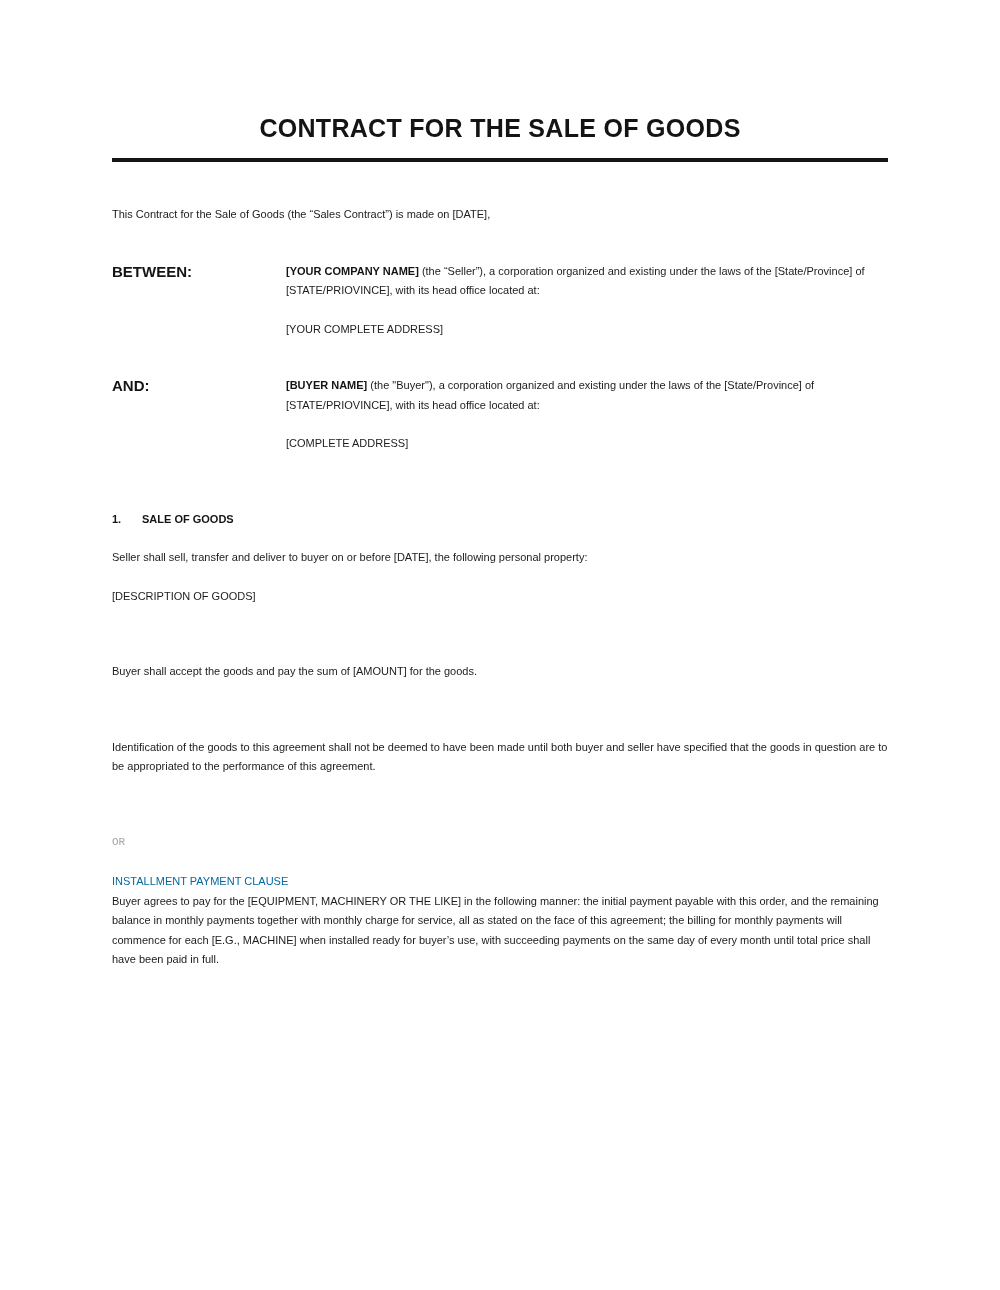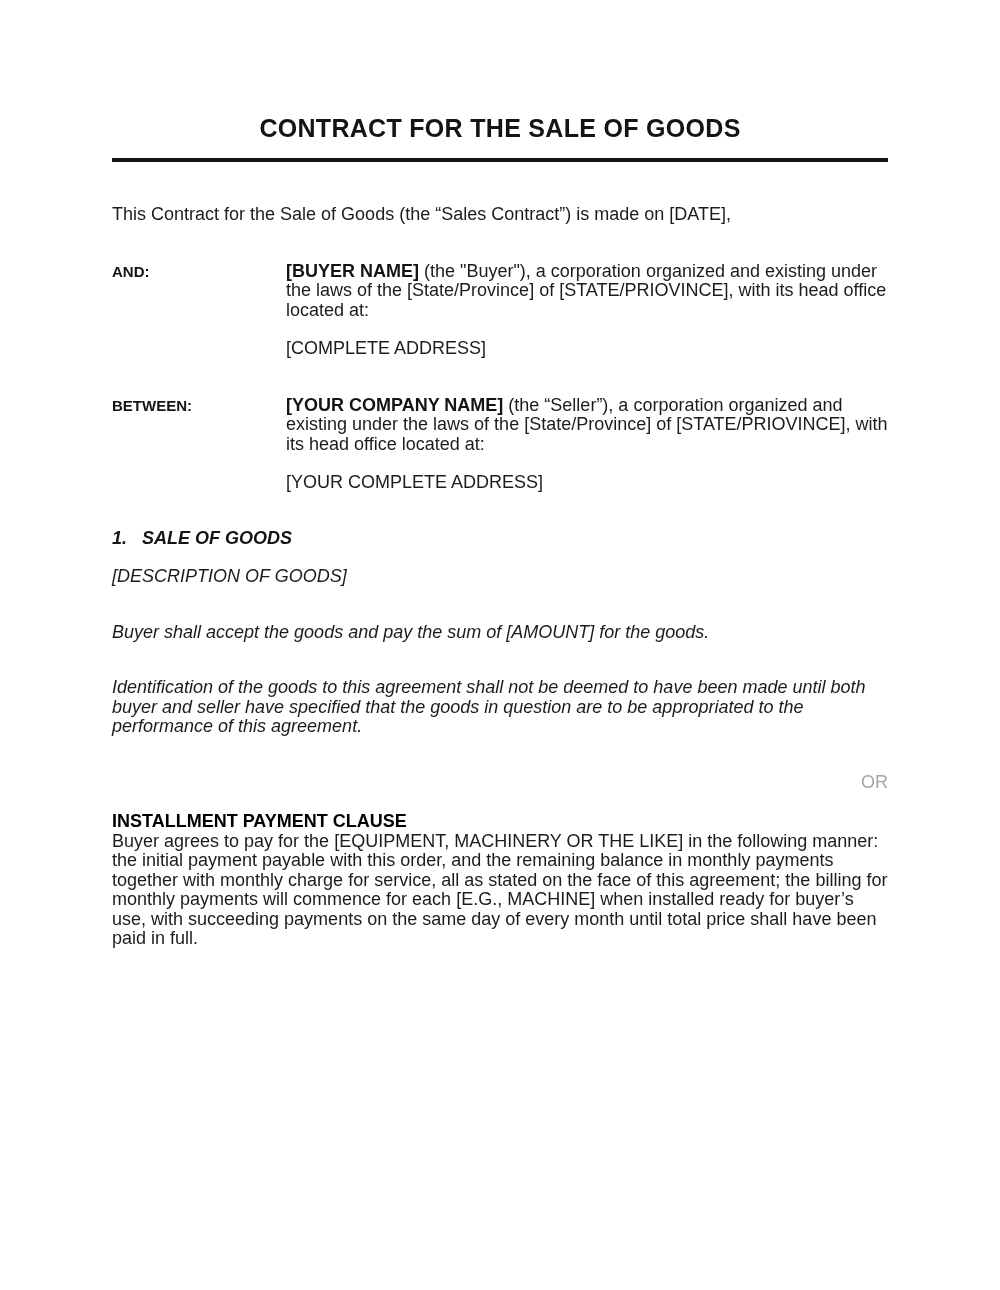--- a/index.html
+++ b/index.html
@@ -28,49 +28,50 @@
     text-align: center;
     letter-spacing: 0.3px;
     color: #141414;
   }
   .title-rule {
     height: 4px;
     background: #141414;
     margin-top: 12px;
   }
   p, .heading-row, .clause-heading, .or-divider {
-    font-size: 18px;
+    font-size: 11px;
     line-height: 19.5px;
   }
   .intro { margin-top: 43px; }
 
   .party-row { display: flex; margin-top: 37px; }
   .party-label {
     width: 174px;
     flex: 0 0 174px;
     font-weight: bold;
     font-size: 15px;
     line-height: 19.5px;
     color: #141414;
   }
   .party-body { flex: 1 1 auto; }
   .party-address { margin-top: 19px; }
 
-  .section { margin-top: 36px; font-style: italic; }
+  .section { margin-top: 56px; }
   .heading-row { font-weight: bold; color: #141414; }
   .sec-num { display: inline-block; width: 30px; }
   .section p { margin-top: 19px; }
 
   .or-divider {
     margin-top: 12px;
-    text-align: right;
+    text-align: left;
     color: #a6a6a6;
+    font-family: Liberation Mono, monospace;
   }
   .installment { margin-top: 20px; }
-  .clause-heading { font-weight: bold; color: #000000; }
+  .clause-heading { font-weight: normal; color: #0369a1; }
   .installment p { margin-top: 0; }
 
   .page-footer {
     position: absolute;
     left: 112px;
     right: 112px;
     top: 1204px;
     border-top: 2px solid #1c1c1c;
     padding-top: 7px;
     display: flex;
@@ -85,37 +86,38 @@
 
 <div class="page">
   <div class="content">
 
     <h1 class="doc-title">CONTRACT FOR THE SALE OF GOODS</h1>
     <div class="title-rule"></div>
 
     <p class="intro">This Contract for the Sale of Goods (the “Sales Contract”) is made on [DATE],</p>
 
     <div class="party-row">
+      <div class="party-label">BETWEEN:</div>
+      <div class="party-body">
+        <p><strong>[YOUR COMPANY NAME]</strong><span> (the “Seller”), a corporation organized and existing under the laws of the [State/Province] of [STATE/PRIOVINCE], with its head office located at:</span></p>
+        <p class="party-address">[YOUR COMPLETE ADDRESS]</p>
+      </div>
+    </div>
+
+    <div class="party-row">
       <div class="party-label">AND:</div>
       <div class="party-body">
         <p><strong>[BUYER NAME]</strong><span> (the "Buyer"), a corporation organized and existing under the laws of the [State/Province] of [STATE/PRIOVINCE], with its head office located at:</span></p>
         <p class="party-address">[COMPLETE ADDRESS]</p>
       </div>
     </div>
 
-    <div class="party-row">
-      <div class="party-label">BETWEEN:</div>
-      <div class="party-body">
-        <p><strong>[YOUR COMPANY NAME]</strong><span> (the “Seller”), a corporation organized and existing under the laws of the [State/Province] of [STATE/PRIOVINCE], with its head office located at:</span></p>
-        <p class="party-address">[YOUR COMPLETE ADDRESS]</p>
-      </div>
-    </div>
-
     <div class="section">
       <div class="heading-row"><span class="sec-num">1.</span><span>SALE OF GOODS</span></div>
+      <p>Seller shall sell, transfer and deliver to buyer on or before [DATE], the following personal property:</p>
       <p>[DESCRIPTION OF GOODS]</p>
     </div>
 
     <div class="section">
       <p>Buyer shall accept the goods and pay the sum of [AMOUNT] for the goods.</p>
     </div>
 
     <div class="section">
       <p>Identification of the goods to this agreement shall not be deemed to have been made until both buyer and seller have specified that the goods in question are to be appropriated to the performance of this agreement.</p>
     </div>

